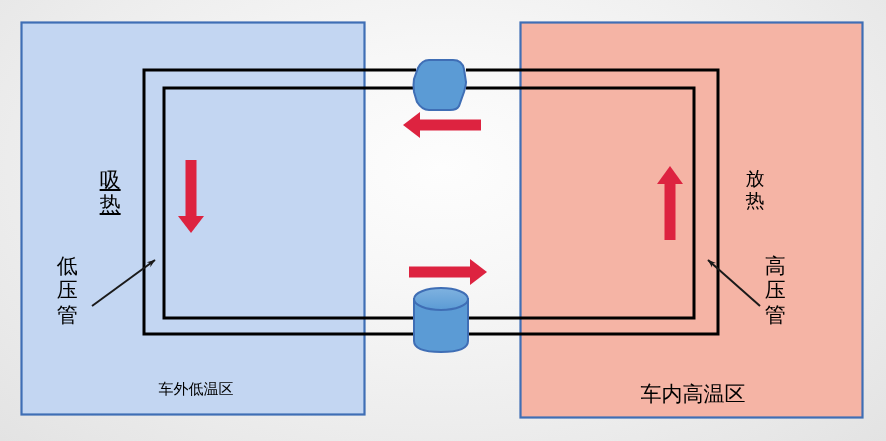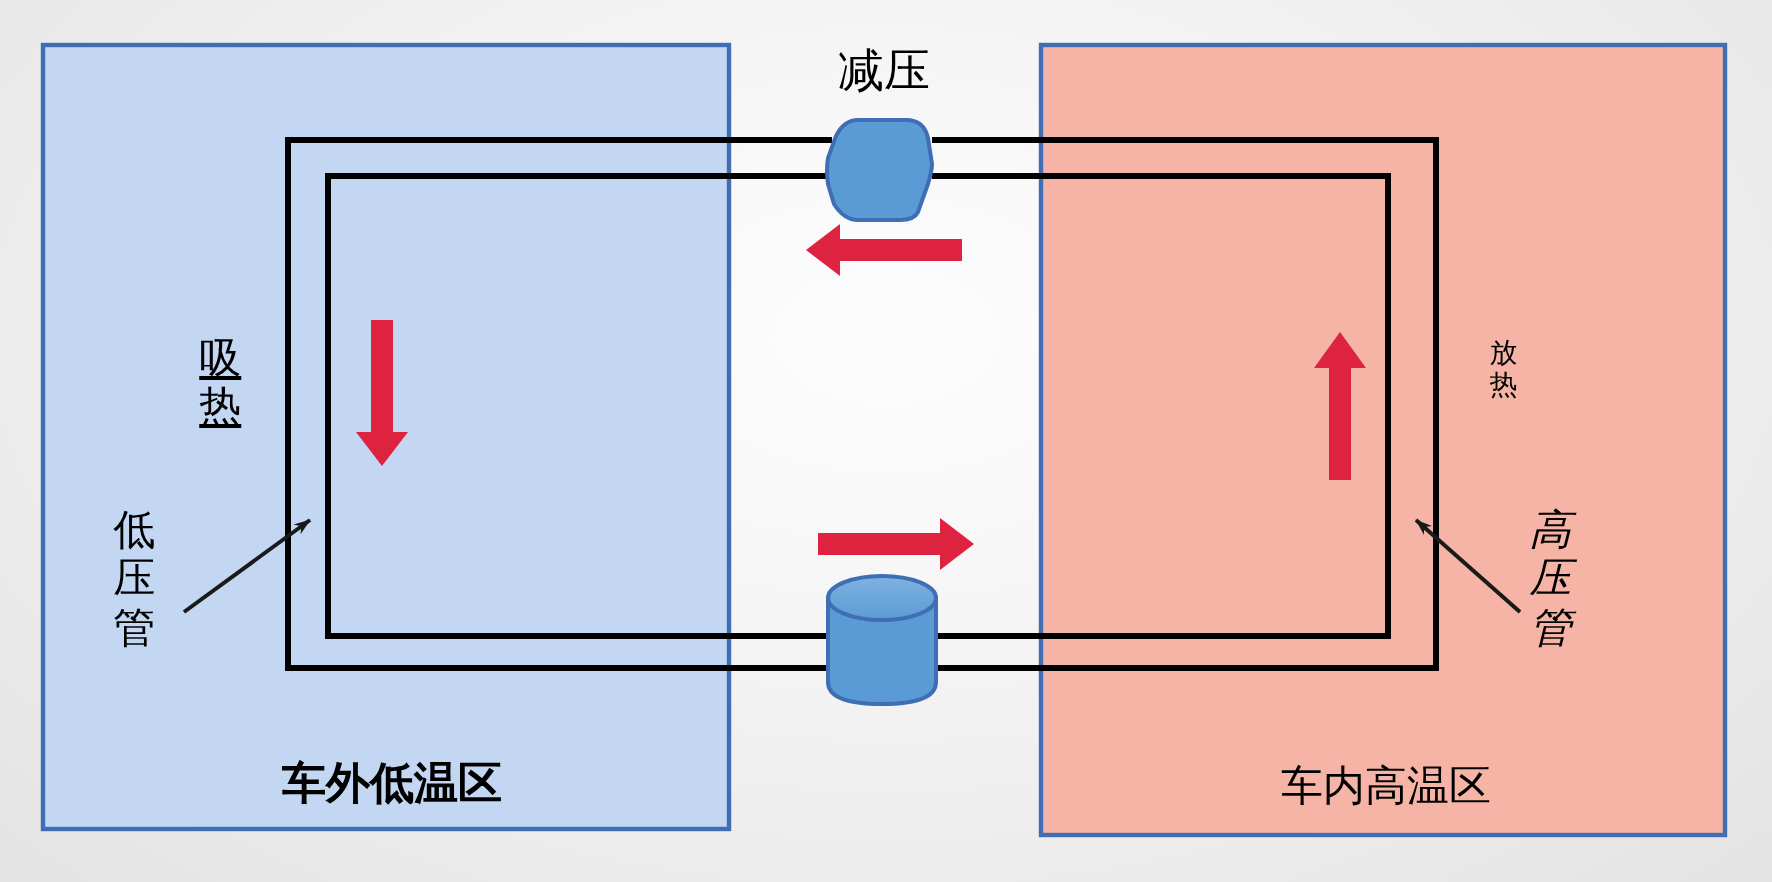--- a/index.html
+++ b/index.html
@@ -110,28 +110,27 @@
 
     <g>
       <rect x="409" y="266.5" width="63" height="11" fill="#dd2340"></rect>
       <path d="M470,259 L470,285 L487,272 Z" fill="#dd2340"></path>
     </g>
 
     <line x1="92" y1="306" x2="155" y2="260" stroke="#1a1a1a" stroke-width="2" marker-end="url(#callout-arrowhead)"></line>
     <line x1="760" y1="306" x2="708" y2="260" stroke="#1a1a1a" stroke-width="2" marker-end="url(#callout-arrowhead)"></line>
   </svg>
 
-  <div class="lbl" style="left:116px; top:381px; width:160px; font-size:22px;font-weight:bold;">车外低温区</div>
+  <div class="lbl" style="left:116px; top:381px; width:160px; font-size:15px;">车外低温区</div>
 
   <div class="lbl" style="left:613px; top:383px; width:160px; font-size:21px;">车内高温区</div>
 
-  <div class="lbl" style="left:400px; top:24px; width:84px; font-size:23px;">减压</div>
 
 
   <div class="lbl lbl-v" style="left:97px; top:168px; font-size:21px;text-decoration:underline;">吸热</div>
 
-  <div class="lbl lbl-v" style="left:743px; top:168px; font-size:14px;text-align:center;">放热</div>
+  <div class="lbl lbl-v" style="left:743px; top:168px; font-size:19px;text-align:center;">放热</div>
 
   <div class="lbl lbl-v" style="left:54px; top:254px; font-size:21px;">低压管</div>
 
-  <div class="lbl lbl-v" style="left:762px; top:254px; font-size:21px;font-style:italic;">高压管</div>
+  <div class="lbl lbl-v" style="left:762px; top:254px; font-size:21px;">高压管</div>
 
 </div>
 
 </body></html>

